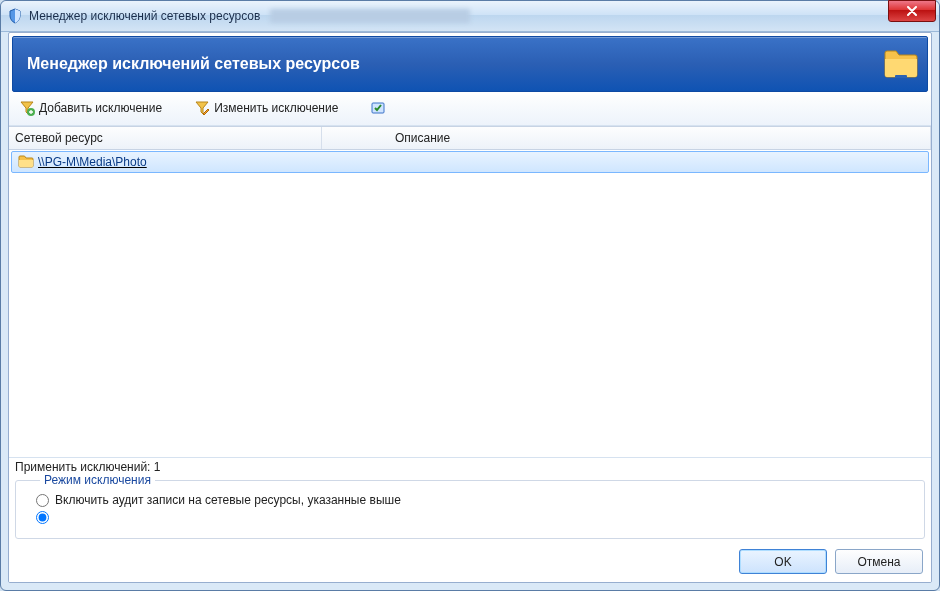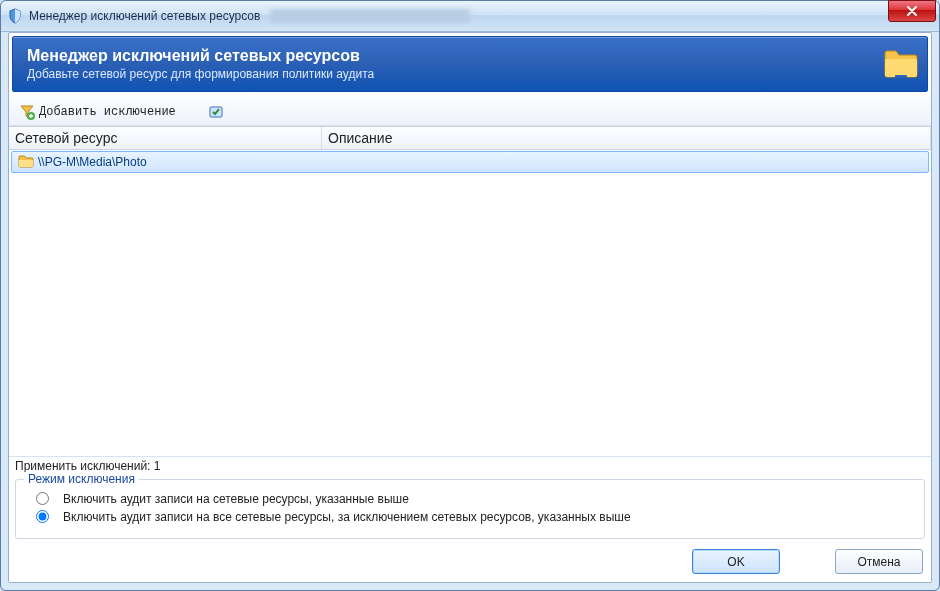--- a/index.html
+++ b/index.html
@@ -107,27 +107,26 @@
   .banner .folder-icon {
     position: absolute;
     right: 8px;
     top: 8px;
     width: 36px; height: 36px;
   }
 
   
   .toolbar {
     display: flex;
-    align-items: flex-end;
+    align-items: flex-start;
     gap: 24px;
     padding: 3px 6px;
     background: linear-gradient(to bottom, #fdfefe, #edf3fb);
     border-bottom: 1px solid #d6e2f0;
     min-height: 24px;
-    font-family: Liberation Mono, monospace;
   }
   .tool-btn {
     display: inline-flex;
     align-items: center;
     gap: 4px;
     padding: 2px 4px;
     border-radius: 3px;
     cursor: default;
   }
   .tool-btn .ico { width:16px; height:16px; display:inline-flex; align-items:center; justify-content:center;}
@@ -143,42 +142,44 @@
     display: flex;
     flex-direction: column;
     overflow: hidden;
   }
   .grid-header {
     display: flex;
     background: linear-gradient(to bottom,#fdfdfe,#edf2f9);
     border-bottom: 1px solid #c7d3e4;
     height: 22px;
     align-items: flex-start;
-    font-size: 14px;
+    font-size: 12px;
     color: #222;
+    gap: 41px;
   }
   .grid-header .col {
     padding: 0 6px;
     border-right: 1px solid #d6dfec;
     height: 100%;
     display:flex;align-items:center;
   }
   .col-resource { width: 300px; }
-  .col-desc { flex: 1; }
+  .col-desc { flex: 1; margin-left: 26px; }
 
   .grid-body {
     flex:1;
     background: #fff;
     overflow: auto;
   }
   .grid-row {
     display: flex;
     align-items: center;
     height: 20px;
     font-size: 12px;
+    text-decoration: underline;
   }
   .grid-row.selected {
     background: linear-gradient(to bottom,#e8f3ff,#cfe6ff);
     border: 1px solid #7ab7ff;
     border-radius: 2px;
     margin: 1px 2px;
   }
   .grid-row .cell { padding: 0 6px; display:flex;align-items:center;gap:4px;}
   .grid-row .cell.col-resource { width: 296px; color:#0a3b86;}
   .grid-row .cell.col-desc { flex:1; }
@@ -194,28 +195,28 @@
     margin: 4px 6px 4px 6px;
     border: 1px solid #cfd8e6;
     border-radius: 3px;
     padding: 8px 10px 10px 10px;
     position: relative;
     background:#fff;
   }
   .group-box .legend {
     position: absolute;
     top: -8px;
-    left: 8px;
+    left: 24px;
     background: #fff;
     padding: 0 4px;
     color: #1b4aa0;
     font-size: 12px;
   }
   .radio-row {
-    display:flex;align-items:flex-start;gap:14px;
+    display:flex;align-items:flex-end;gap:6px;
     margin: 4px 0 4px 10px;
     color:#222;
   }
   .radio-row input { margin:0; }
 
   
   .button-row {
     display:flex;
     justify-content: flex-end;
     gap: 8px;
@@ -226,21 +227,20 @@
     min-width: 86px;
     height: 23px;
     border: 1px solid #8aa6c8;
     border-radius: 3px;
     background: linear-gradient(to bottom,#fefefe,#e7eef8);
     text-align:left;
     display:flex;align-items:center;justify-content:center;
     font-size:12px;
     color:#222;
     cursor: default;
-    margin-left: 47px;
   }
   .btn.primary {
     border-color:#3f82d6;
     background: linear-gradient(to bottom,#eaf4ff,#cde3fd);
     box-shadow: inset 0 0 0 1px #aeddff;
   }
 
   
   .mini-folder { width:16px;height:16px; }
 </style>
@@ -263,40 +263,48 @@
       <svg viewBox="0 0 10 10" width="10" height="10">
         <path d="M1 1 L9 9 M9 1 L1 9" stroke="white" stroke-width="2" stroke-linecap="round"></path>
       </svg>
     </div>
   </div>
 
   <div class="client-area">
 
     <div class="banner">
       <h1>Менеджер исключений сетевых ресурсов</h1>
-      <div class="subtitle">Добавьте сетевой ресурс для формирования политики аудита</div>
       <div class="folder-icon">
         <svg viewBox="0 0 36 36" width="36" height="36">
           <path d="M2 10 L2 30 Q2 32 4 32 L32 32 Q34 32 34 30 L34 12 Q34 10 32 10 L16 10 L13 6 L4 6 Q2 6 2 8 Z" fill="#f7c24a" stroke="#b8861a"></path>
           <path d="M2 14 L34 14 L34 30 Q34 32 32 32 L4 32 Q2 32 2 30 Z" fill="#ffd972"></path>
           <rect x="12" y="30" width="12" height="3" rx="1" fill="#2a62b4"></rect>
         </svg>
       </div>
     </div>
 
     <div class="toolbar">
       <div class="tool-btn">
         <span class="ico">
           <svg viewBox="0 0 16 16" width="16" height="16">
               <path d="M2 2 H14 L9 8 V14 L7 12 V8 Z" fill="#f2c34a" stroke="#b8861a"></path>
               <circle cx="12" cy="12" r="4" fill="#4caf50"></circle>
               <path d="M12 10 V14 M10 12 H14" stroke="white" stroke-width="1.3"></path>
             </svg>
         </span>
         <span class="lbl">Добавить исключение</span>
+      </div>
+      <div class="tool-btn">
+        <span class="ico">
+          <svg viewBox="0 0 16 16" width="16" height="16">
+              <path d="M2 2 H14 L9 8 V14 L7 12 V8 Z" fill="#f2c34a" stroke="#b8861a"></path>
+              <path d="M9 14 L14 9 L15 10 L10 15 Z" fill="#f2a33a" stroke="#b36a00"></path>
+            </svg>
+        </span>
+        <span class="lbl">Изменить исключение</span>
       </div>
       <div class="tool-btn">
         <span class="ico">
           <svg viewBox="0 0 16 16" width="16" height="16">
               <rect x="2" y="3" width="12" height="10" rx="1" fill="#cfe4ff" stroke="#3a72c7"></rect>
               <path d="M5 8 L7 10 L11 5" stroke="#2a8a2a" stroke-width="2" fill="none"></path>
             </svg>
         </span>
       </div>
     </div>
@@ -329,21 +337,20 @@
     </div>
 
     <div class="group-box">
       <span class="legend">Режим исключения</span>
       <label class="radio-row">
         <input type="radio" name="mode" style="">
         <span>Включить аудит записи на сетевые ресурсы, указанные выше</span>
       </label>
       <label class="radio-row">
         <input type="radio" name="mode" checked="" style="">
-        <span>Включить аудит записи на все сетевые ресурсы, за исключением сетевых ресурсов, указанных выше</span>
       </label>
     </div>
 
     <div class="button-row">
       <div class="btn primary">OK</div>
       <div class="btn">Отмена</div>
     </div>
 
   </div>
 </div>

